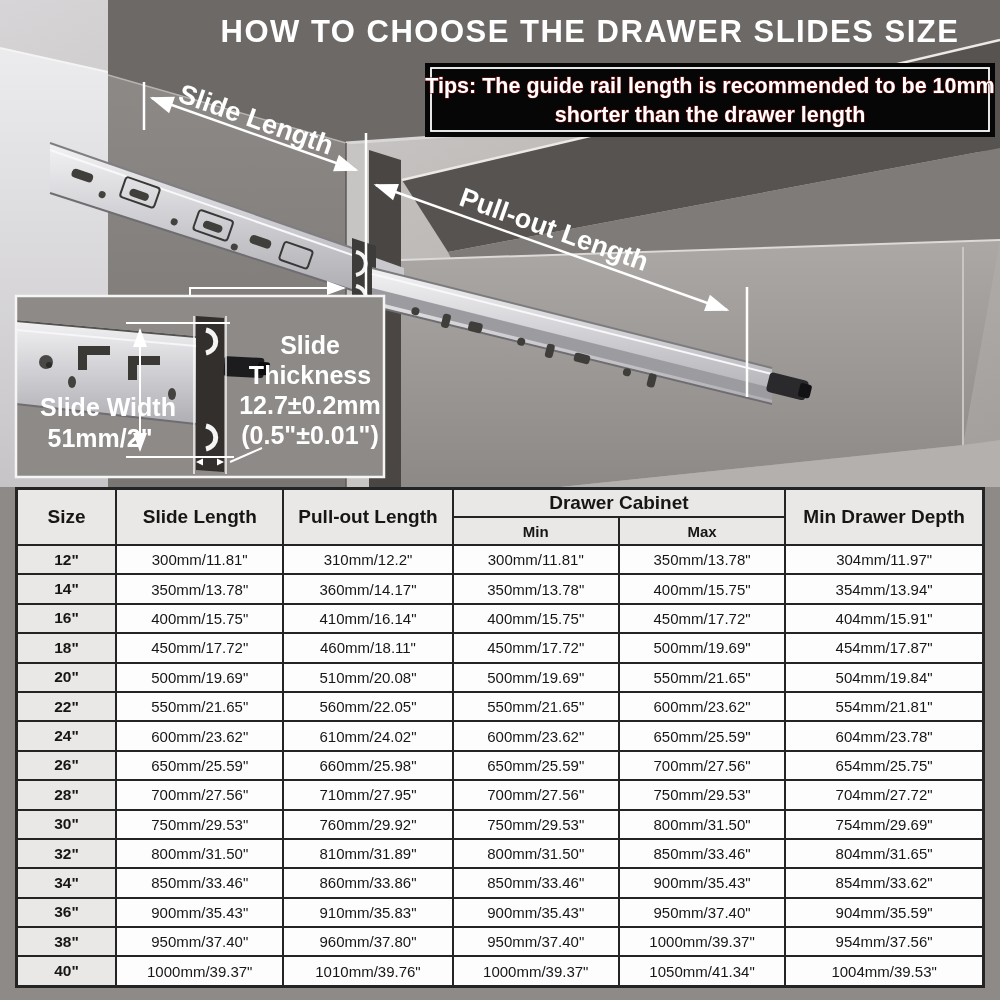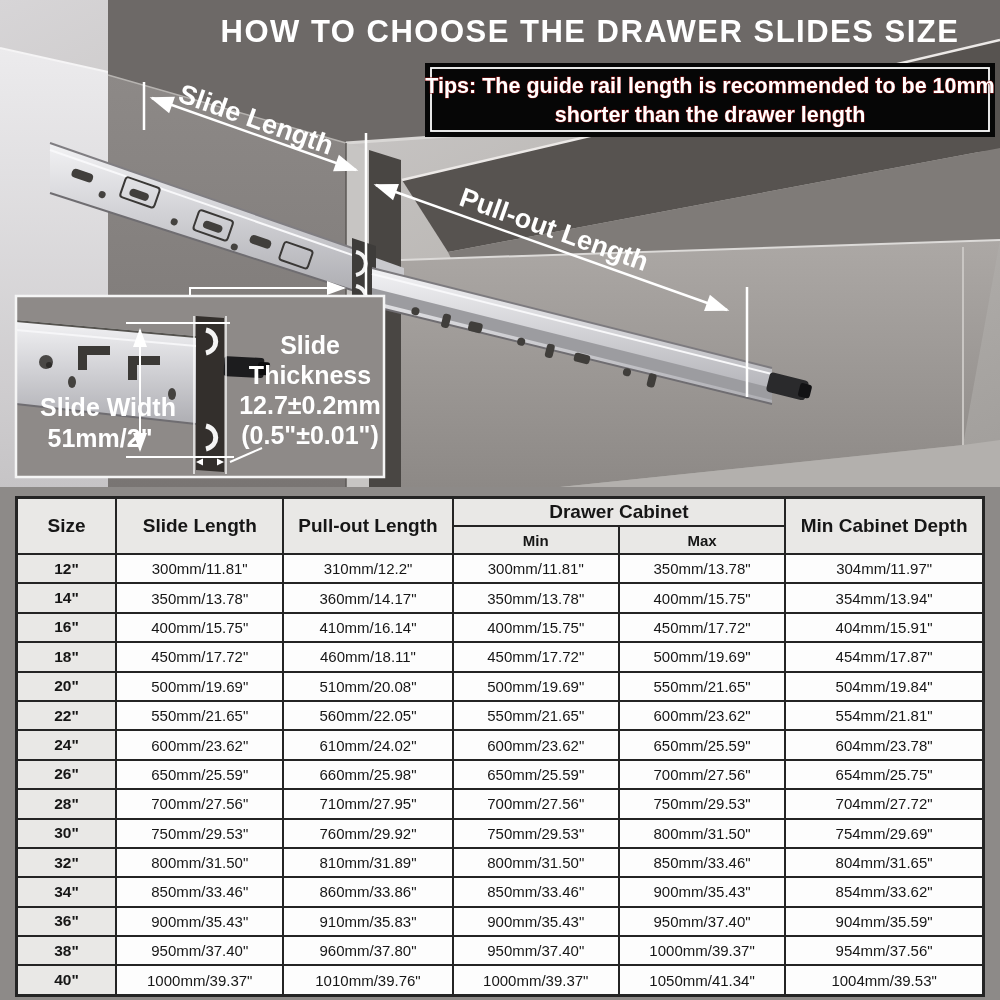--- a/index.html
+++ b/index.html
@@ -5,21 +5,21 @@
   html,body{margin:0;padding:0;}
   #canvas{position:relative;width:1000px;height:1000px;background:#8d8a88;overflow:hidden;
           font-family:"Liberation Sans",sans-serif;}
   #scene{position:absolute;left:0;top:0;width:1000px;height:487px;display:block;}
   .svg-label{font-family:"Liberation Sans","DejaVu Sans",sans-serif;fill:#ffffff;font-weight:bold;}
   .tips-line{font-family:"Liberation Sans","DejaVu Sans",sans-serif;fill:#ffffff;font-weight:bold;
              font-size:21.5px;paint-order:stroke;stroke:#8e0f0f;stroke-width:1px;}
   .title-text{font-family:"Liberation Sans","DejaVu Sans",sans-serif;fill:#ffffff;font-weight:bold;
               font-size:31px;letter-spacing:1.5px;}
   .table-wrap{position:absolute;left:15px;top:487px;width:970px;}
-  table{width:100%;border-collapse:collapse;table-layout:fixed;border:3px solid #242424;background:#fdfdfd;margin-top:9px;}
+  table{width:100%;border-collapse:collapse;table-layout:fixed;border:3px solid #242424;background:#fdfdfd;}
   th,td{border:2px solid #242424;text-align:center;vertical-align:middle;color:#161616;
         white-space:nowrap;overflow:hidden;}
   thead th{background:#e9e8e6;font-size:19px;font-weight:600;height:24px;}
   thead tr.subhead th{font-size:15px;height:24px;}
   tbody th{background:#e9e8e6;font-size:15.5px;font-weight:700;height:25.4px;}
   tbody td{background:#fdfdfd;font-size:15px;font-weight:400;}
 </style>
 </head>
 <body>
 
@@ -216,21 +216,21 @@
         <col style="width:17.2%">
           <col style="width:17.2%">
           <col style="width:20.5%">
       </colgroup>
       <thead>
         <tr>
           <th rowspan="2">Size</th>
           <th rowspan="2">Slide Length</th>
           <th rowspan="2">Pull-out Length</th>
           <th colspan="2">Drawer Cabinet</th>
-          <th rowspan="2">Min Cabinet Depth</th>
+          <th rowspan="2">Min Drawer Depth</th>
         </tr>
         <tr class="subhead">
           <th>Min</th>
           <th>Max</th>
         </tr>
       </thead>
       <tbody>
   <tr>
     <th>12"</th>
     <td>300mm/11.81"</td>

